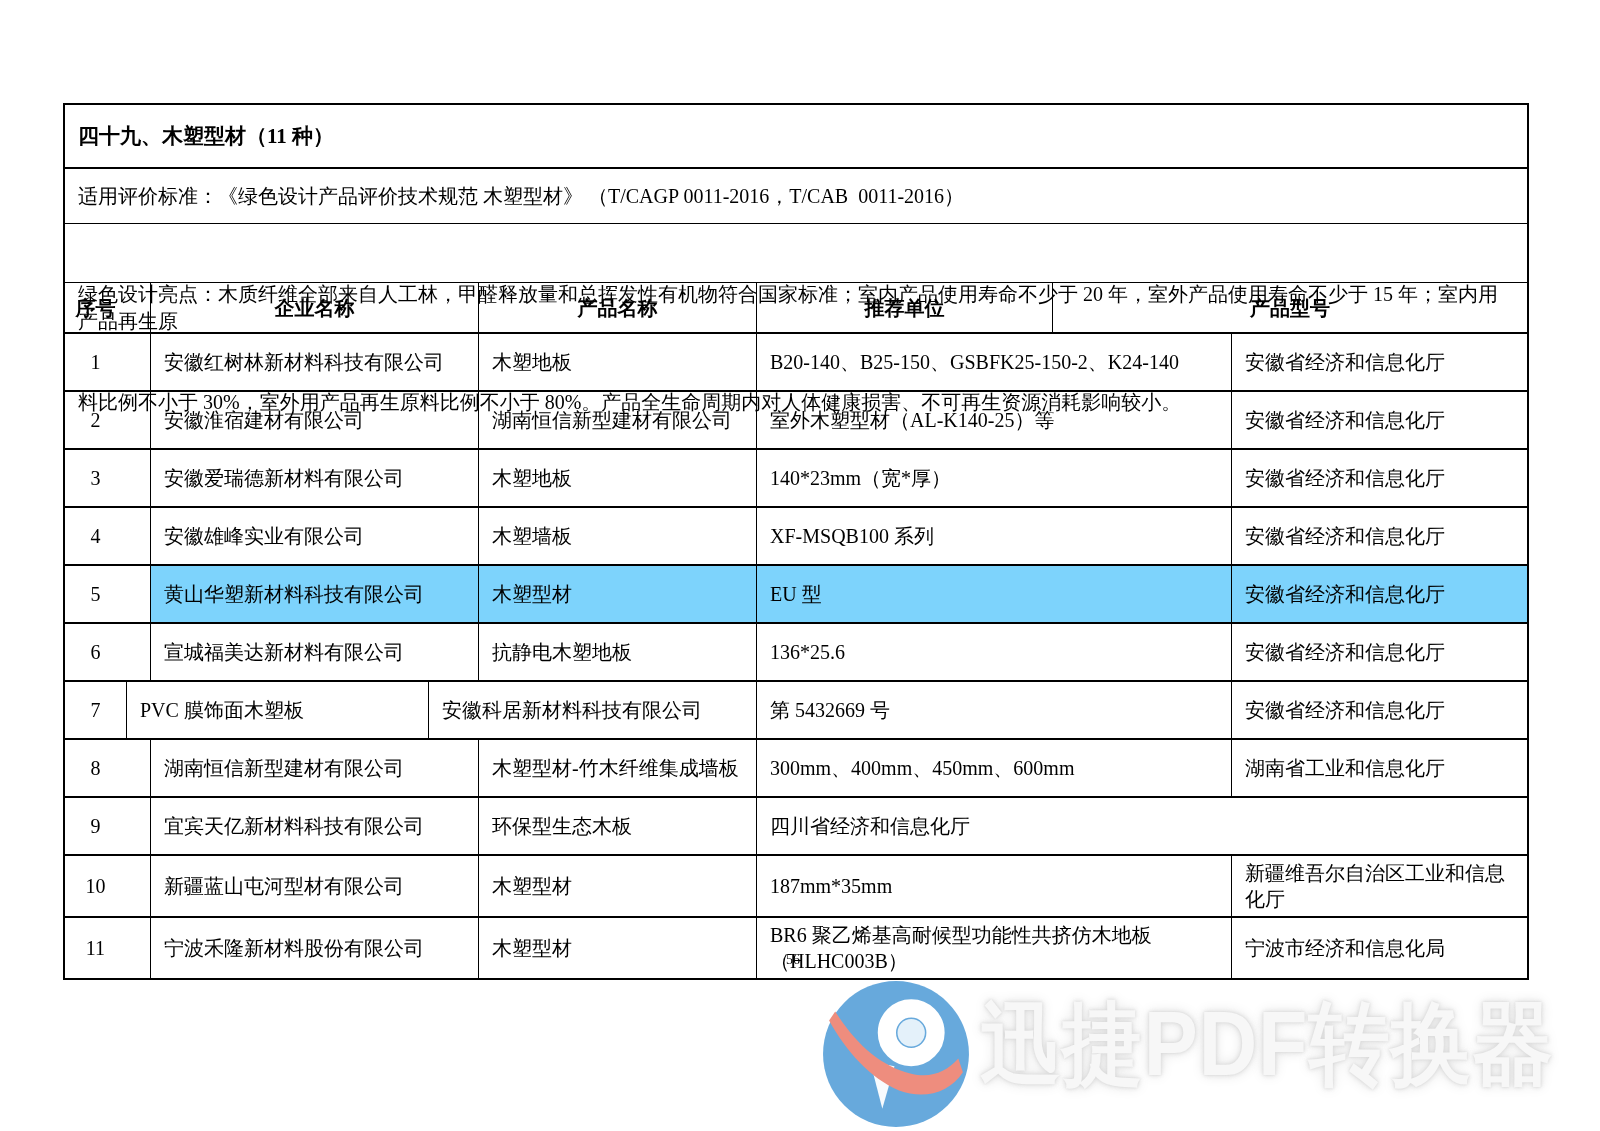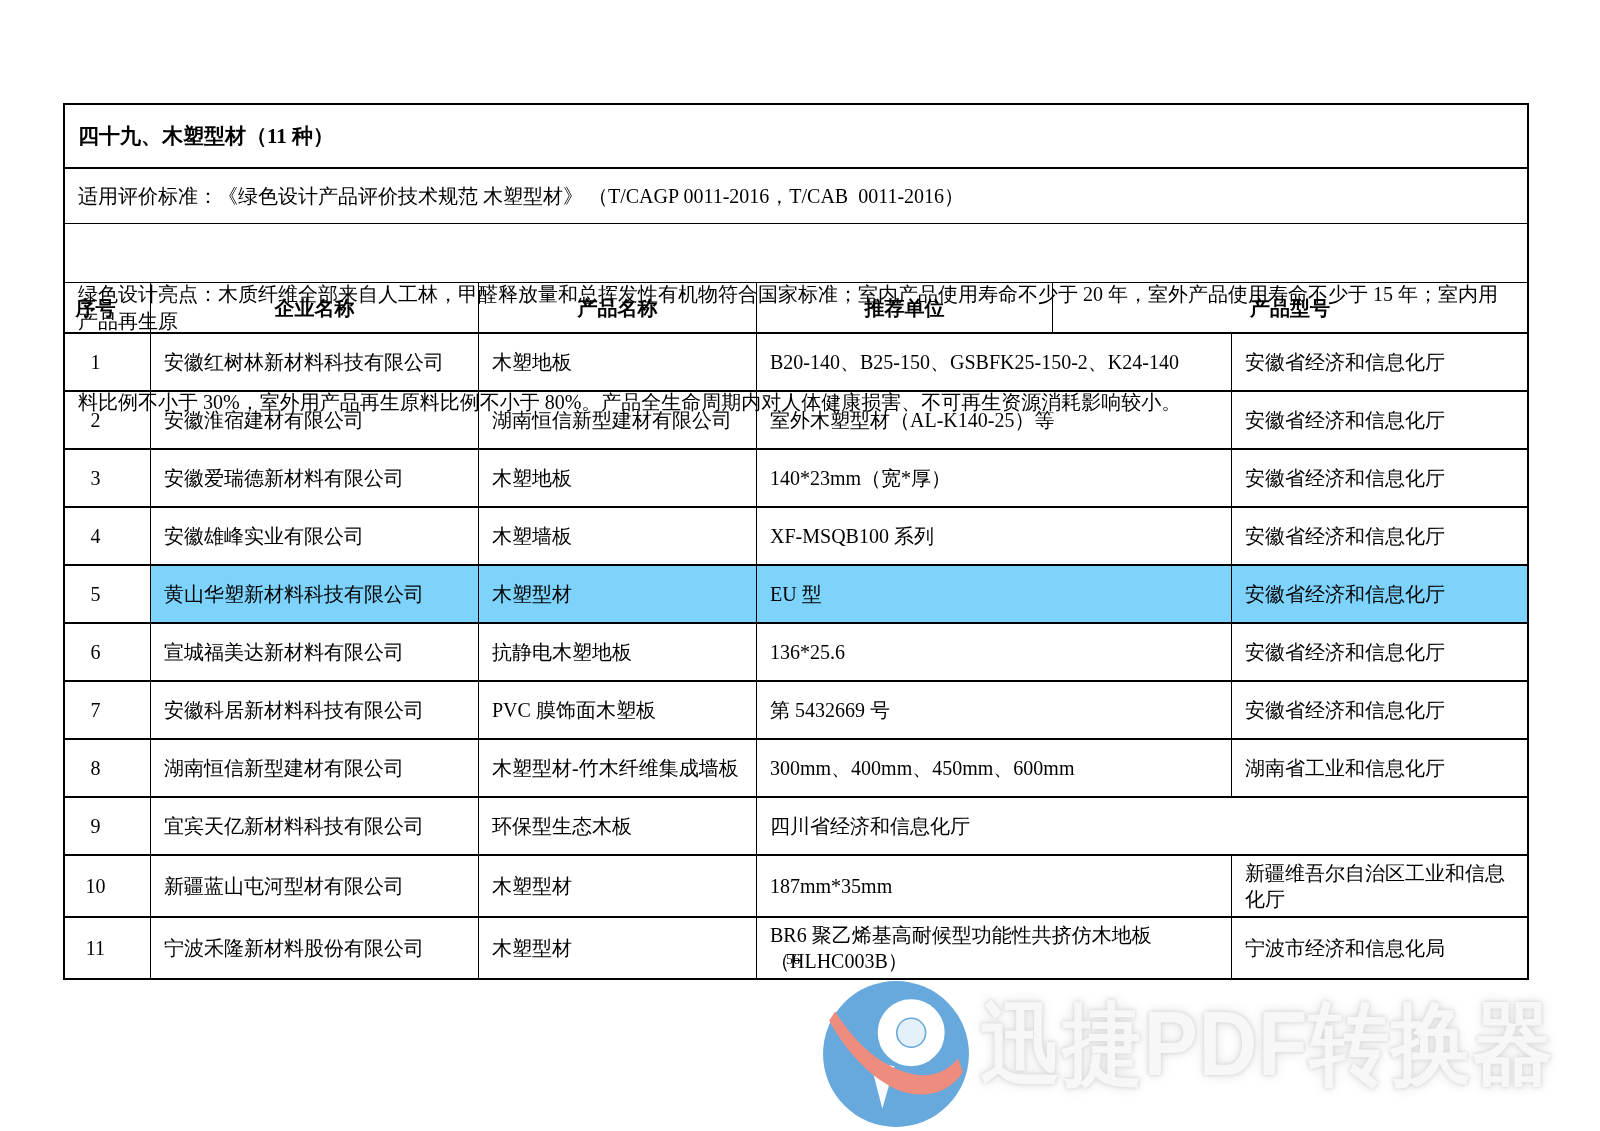--- a/index.html
+++ b/index.html
@@ -109,22 +109,22 @@
   <div class="trow">
     <div class="c c0">6</div>
     <div class="c c1">宣城福美达新材料有限公司</div>
     <div class="c c2">抗静电木塑地板</div>
     <div class="c c3">136*25.6</div>
     <div class="c c4">安徽省经济和信息化厅</div>
   </div>
 
   <div class="trow">
     <div class="c c0">7</div>
+    <div class="c c2">PVC 膜饰面木塑板</div>
     <div class="c c1">安徽科居新材料科技有限公司</div>
-    <div class="c c2">PVC 膜饰面木塑板</div>
     <div class="c c3">第 5432669 号</div>
     <div class="c c4">安徽省经济和信息化厅</div>
   </div>
 
   <div class="trow">
     <div class="c c0">8</div>
     <div class="c c1">湖南恒信新型建材有限公司</div>
     <div class="c c2">木塑型材-竹木纤维集成墙板</div>
     <div class="c c3">300mm、400mm、450mm、600mm</div>
     <div class="c c4">湖南省工业和信息化厅</div>

